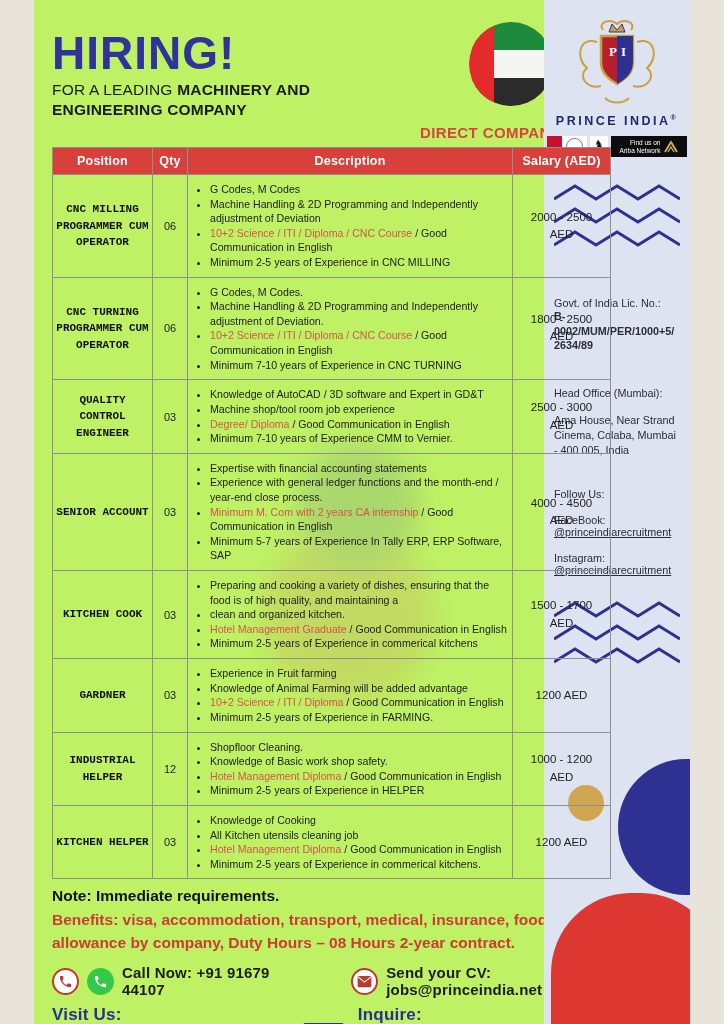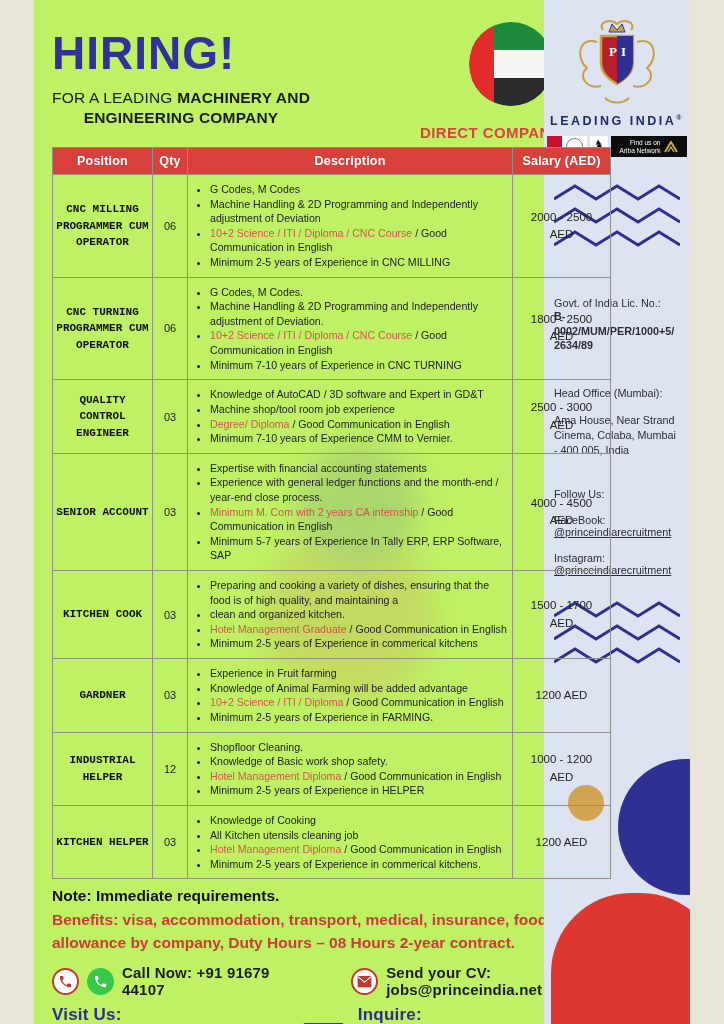--- a/index.html
+++ b/index.html
@@ -4,21 +4,21 @@
 <style>
   * { margin:0; padding:0; box-sizing:border-box; }
   html,body { background:#e8e4da; }
   body { font-family:"Liberation Sans", sans-serif; }
   .page { position:relative; width:656px; height:1024px; background:#bef264; overflow:hidden; margin:0 auto; }
 
   
   .main { position:absolute; left:0; top:0; width:578px; height:1024px; }
   .hdr { display:flex; justify-content:space-between; padding:18px 6px 6px 18px; }
   .hdr-title { font-size:46px; font-weight:bold; letter-spacing:1px; color:#32329b; margin-top:8px; }
-  .hdr-sub { font-size:15.5px; color:#1b1b1b; margin-top:8px; line-height:1.3; letter-spacing:.2px;text-align:center; }
+  .hdr-sub { font-size:15.5px; color:#1b1b1b; line-height:1.3; letter-spacing:.2px; }
   .hdr-sub b { font-weight:bold; }
   .hdr-right { display:flex; flex-direction:column; align-items:center; padding-right:4px; }
   .flag { width:84px; height:84px; border-radius:50%; overflow:hidden; position:relative; margin-top:4px; }
   .flag-stripes { position:absolute; inset:0; background:linear-gradient(to bottom,#1d8a3c 0 33.3%,#f5f5f2 33.3% 66.6%,#2b2b2b 66.6% 100%); }
   .flag-red { position:absolute; left:0; top:0; width:30%; height:100%; background:#e32b2b; }
   .visa { margin-top:18px; font-size:15px; font-weight:bold; color:#d8453f; letter-spacing:.4px; white-space:nowrap; }
 
   
   table.jobs { border-collapse:collapse; margin-left:18px; width:558px; table-layout:fixed; position:relative; z-index:2; }
   .jobs th, .jobs td { border:1px solid #8f8f8f; }
@@ -270,21 +270,21 @@
           <path d="M70 26 C88 20, 92 42, 80 52 C90 60, 80 74, 66 70"></path>
           <path d="M36 14 C30 6, 44 2, 50 8 C56 2, 70 6, 64 14"></path>
           <path d="M38 82 C44 88, 56 88, 62 82"></path>
         </g>
         <path d="M42 16 L45 8 L50 14 L55 8 L58 16 Z" fill="#c9a23f" stroke="#2e3192" stroke-width="1"></path>
         <path d="M34 20 h32 v26 c0 12 -9 18 -16 22 c-7 -4 -16 -10 -16 -22 Z" fill="#b81f2d" stroke="#c9a23f" stroke-width="2.5"></path>
         <path d="M50 20 h16 v26 c0 12 -9 18 -16 22 Z" fill="#2e3192"></path>
         <text x="42" y="40" font-size="13" font-weight="bold" fill="#ffffff" font-family="Liberation Serif, serif">P</text>
         <text x="54" y="40" font-size="13" font-weight="bold" fill="#ffffff" font-family="Liberation Serif, serif">I</text>
       </svg>
-      <div class="brand-name"><span>LEADING INDIA</span><sup>®</sup></div>
+      <div class="brand-name"><span>PRINCE INDIA</span><sup>®</sup></div>
     </div>
 
     <div class="badges">
       <div class="badge1">
           <div class="redblk"></div>
           <div class="emb"></div>
         </div>
       <div class="badge2">
           <div class="eag">♞</div>
           <div class="iso">ISO</div>

